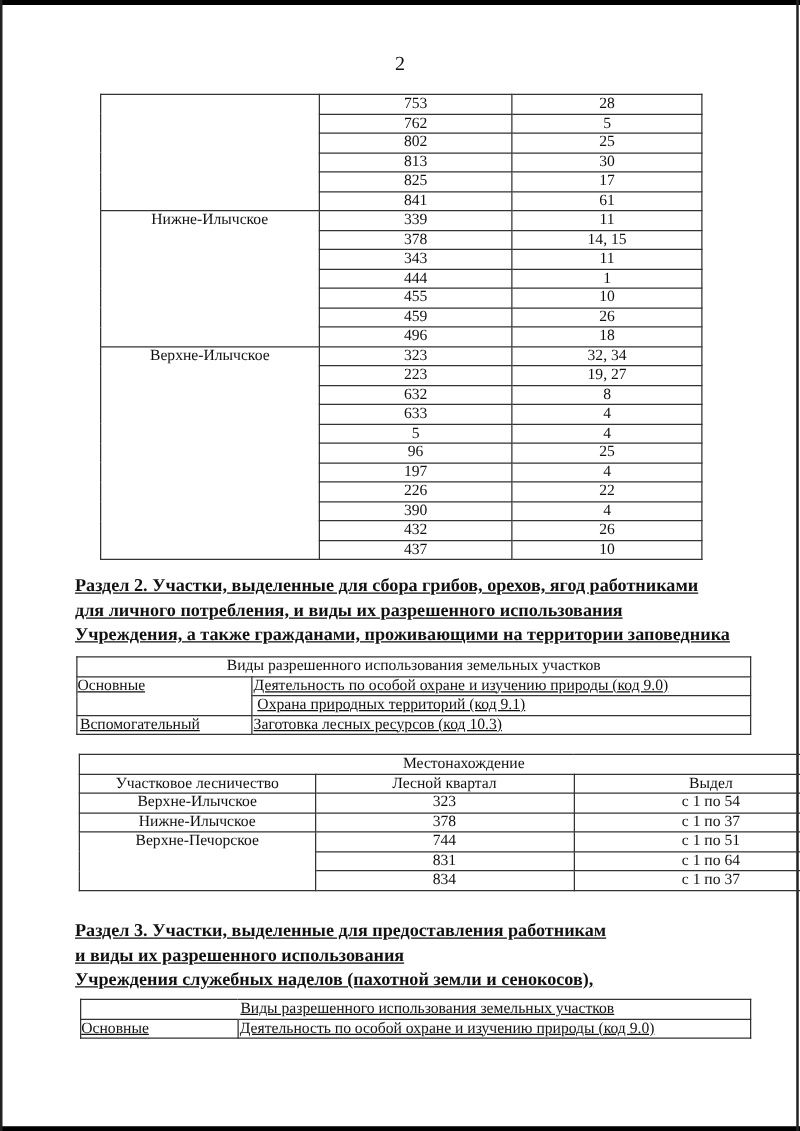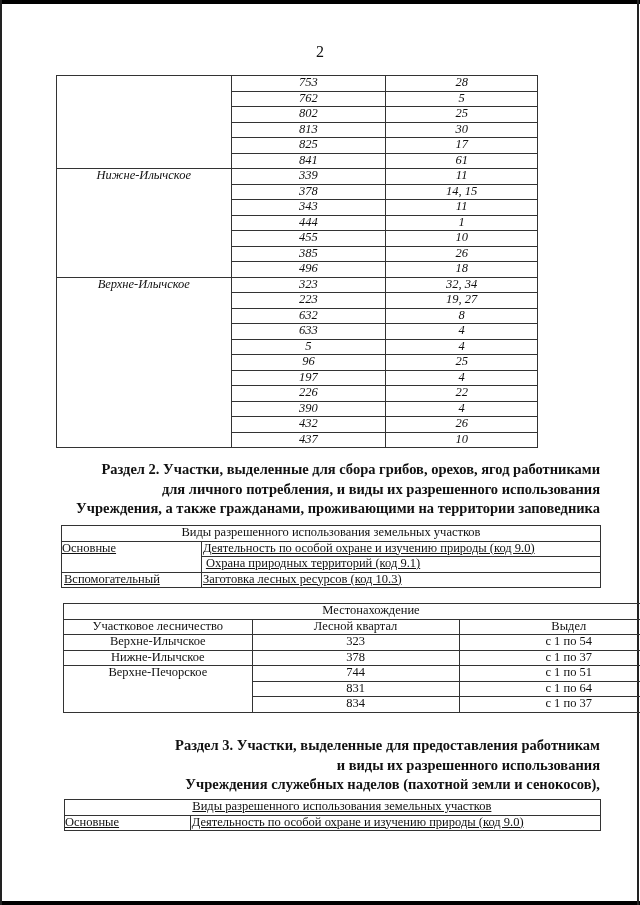--- a/index.html
+++ b/index.html
@@ -7,34 +7,34 @@
          font-family:"Liberation Serif", serif; color:#111; }
   .edge-top { position:absolute; left:0; top:0; width:640px; height:4px; background:#000; }
   .edge-bottom { position:absolute; left:0; bottom:0; width:640px; height:4px; background:#000; }
   .edge-left { position:absolute; left:0; top:0; width:2px; height:905px; background:#222; }
   .edge-right { position:absolute; right:1px; top:0; width:2px; height:905px; background:#222; }
   .page-num { position:absolute; left:0; width:640px; top:43px; text-align:center; font-size:16px; }
   table { border-collapse:collapse; position:absolute; font-size:12.5px; line-height:13px; }
   td { border:1px solid #333; padding:0 2px; height:14.5px; vertical-align:top; }
   .c { text-align:center; }
   .l { text-align:left;text-decoration:underline; }
-  .heading { position:absolute; left:60px; width:540px; text-align:right; font-weight:bold;
-             font-size:14.5px; line-height:19.5px; }
+  .heading { position:absolute; left:60px; width:540px; text-align:left; font-weight:bold;
+             font-size:14.5px; line-height:19.5px;text-decoration:underline; }
 </style>
 </head>
 <body>
 
 <div class="edge-top"></div>
 <div class="edge-bottom"></div>
 <div class="edge-left"></div>
 <div class="edge-right"></div>
 
 <div class="page-num">2</div>
 
-<table style="left:56px; top:75px; width:482px;font-style:italic;">
+<table style="left:80px; top:75px; width:482px;">
   <colgroup>
       <col style="width:191px">
       <col style="width:173px">
       <col style="width:170px">
     </colgroup>
   <tbody id="t1body">
       <tr>
         <td class="c" rowspan="6"></td>
         <td class="c">753</td>
         <td class="c">28</td>
@@ -74,21 +74,21 @@
       </tr>
       <tr>
         <td class="c">444</td>
         <td class="c">1</td>
       </tr>
       <tr>
         <td class="c">455</td>
         <td class="c">10</td>
       </tr>
       <tr>
-        <td class="c">385</td>
+        <td class="c">459</td>
         <td class="c">26</td>
       </tr>
       <tr>
         <td class="c">496</td>
         <td class="c">18</td>
       </tr>
       <tr>
         <td class="c" rowspan="11">Верхне-Илычское</td>
         <td class="c">323</td>
         <td class="c">32, 34</td>

